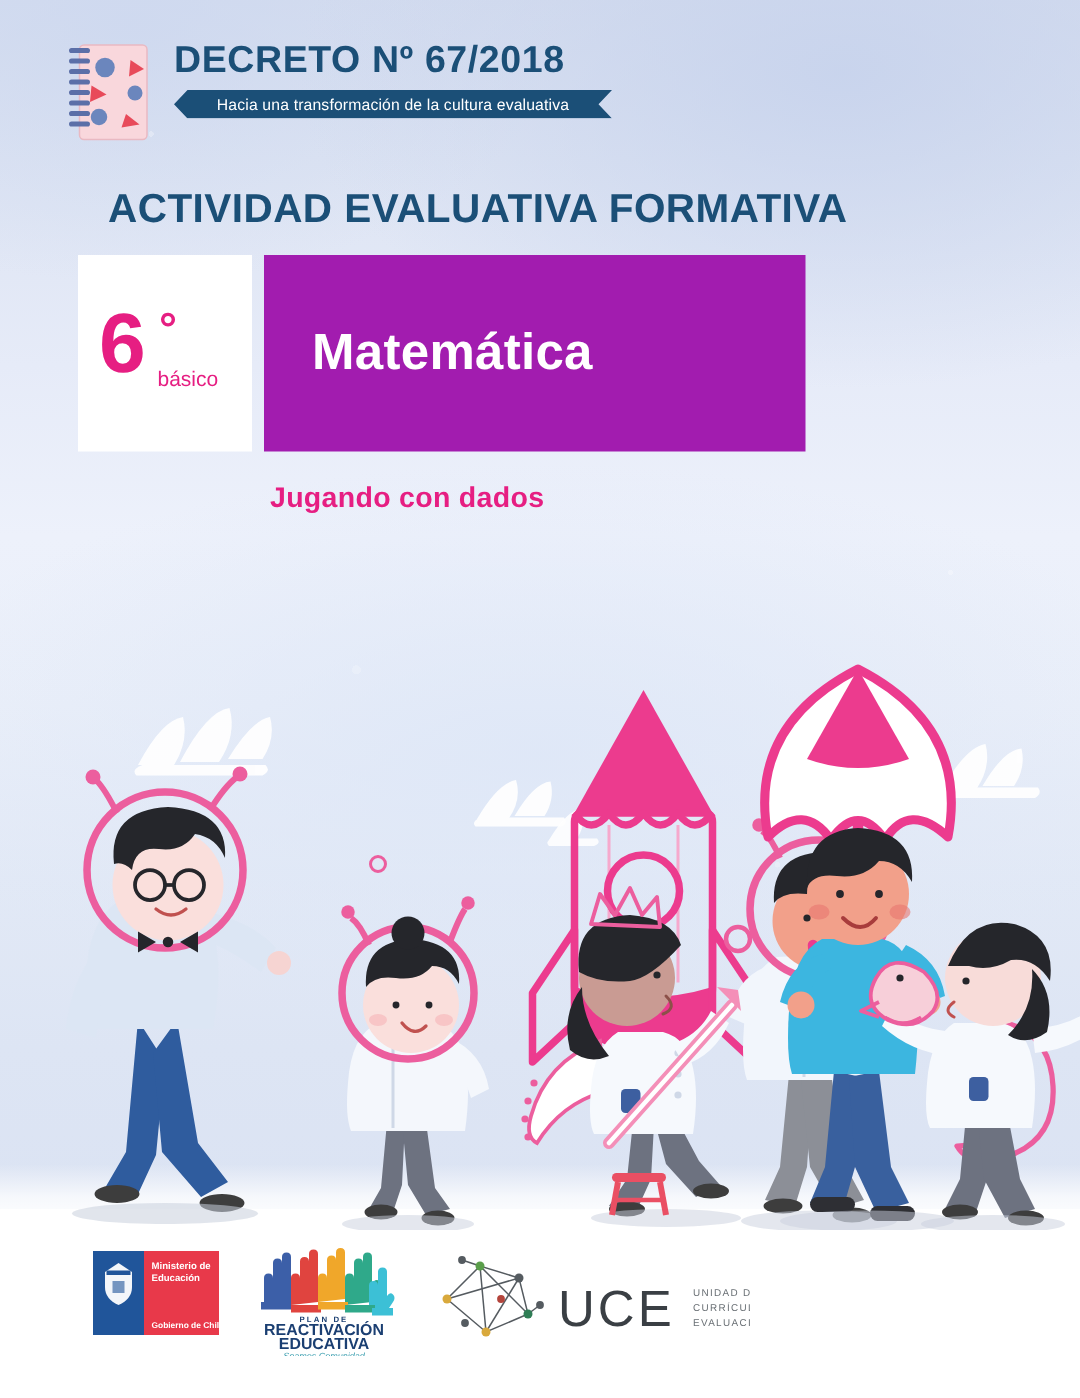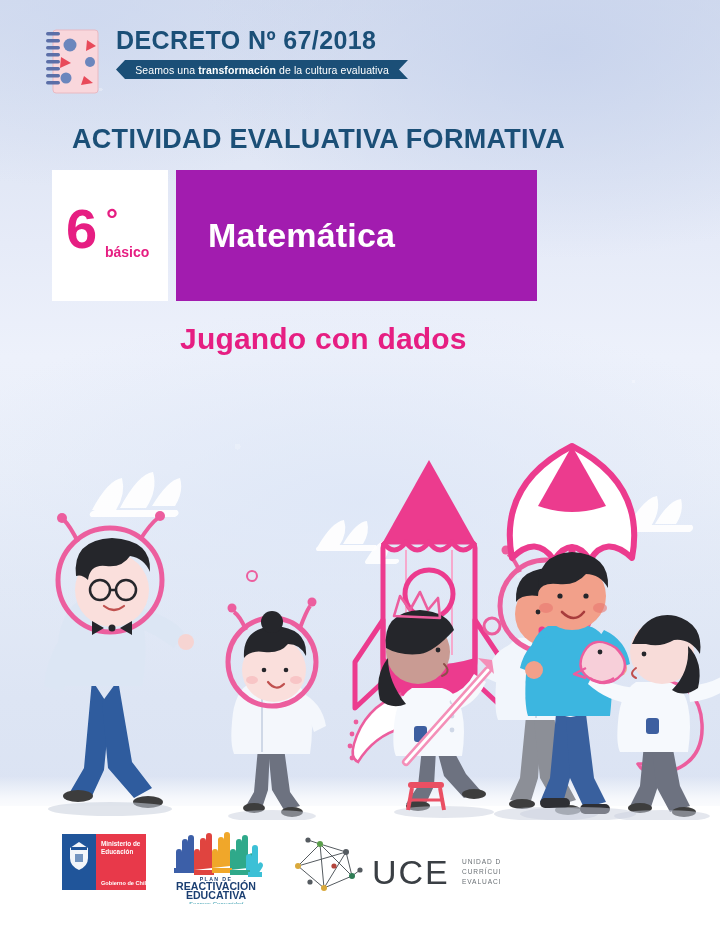--- a/index.html
+++ b/index.html
@@ -96,21 +96,21 @@
     align-items: center;
     justify-content: center;
     clip-path: polygon(0 50%, 9px 0, 100% 0, calc(100% - 9px) 50%, 100% 100%, 9px 100%);
   }
   .ribbon-text {
     font-size: 10.5px;
     color: #ffffff;
     white-space: nowrap;
     letter-spacing: .1px;
   }
-  .ribbon-text b { font-weight: bold; }
+  .ribbon-text b { font-weight: normal; }
 
   
   .heading {
     position: absolute;
     left: 72px; top: 124px;
     font-size: 27px;
     font-weight: bold;
     color: #1b4f77;
     letter-spacing: .3px;
     white-space: nowrap;
@@ -140,21 +140,21 @@
     left: 42px; top: 0px;
     font-size: 30px;
     font-weight: bold;
     color: #e61e82;
     line-height: 1;
   }
   .grade-level {
     position: absolute;
     left: 41px; top: 40px;
     font-size: 14px;
-    font-weight: bold;
+    font-weight: normal;
     color: #e61e82;
     line-height: 1;
   }
 
   .subject-bar {
     position: absolute;
     left: 176px; top: 170px;
     width: 361px; height: 131px;
     background: #a21caf;
     display: flex;
@@ -164,21 +164,21 @@
     margin-left: 32px;
     font-size: 34px;
     font-weight: bold;
     color: #ffffff;
     letter-spacing: .2px;
   }
 
   .activity-title {
     position: absolute;
     left: 180px; top: 322px;
-    font-size: 30px;
+    font-size: 19px;
     font-weight: bold;
     color: #e61e82;
     letter-spacing: .2px;
     white-space: nowrap;
   }
 
   
   .illustration {
     position: absolute;
     left: 0; top: 430px;
@@ -237,21 +237,21 @@
         <rect x="2" y="34" width="14" height="3.4" rx="1.7"></rect>
         <rect x="2" y="41" width="14" height="3.4" rx="1.7"></rect>
         <rect x="2" y="48" width="14" height="3.4" rx="1.7"></rect>
         <rect x="2" y="55" width="14" height="3.4" rx="1.7"></rect>
       </g>
     </svg>
 
     <div class="decree-text">
       <div class="decree-title">DECRETO Nº 67/2018</div>
       <div class="ribbon">
-        <span class="ribbon-text"><span>Seamos una </span><b>transformación</b><span> de la cultura evaluativa</span></span>
+        <span class="ribbon-text"><span>Hacia una </span><b>transformación</b><span> de la cultura evaluativa</span></span>
       </div>
     </div>
   </div>
 
   <div class="heading">ACTIVIDAD EVALUATIVA FORMATIVA</div>
 
   <div class="grade-box">
     <div class="grade-inner">
       <span class="grade-number">6</span>
       <span class="grade-deg">°</span>

